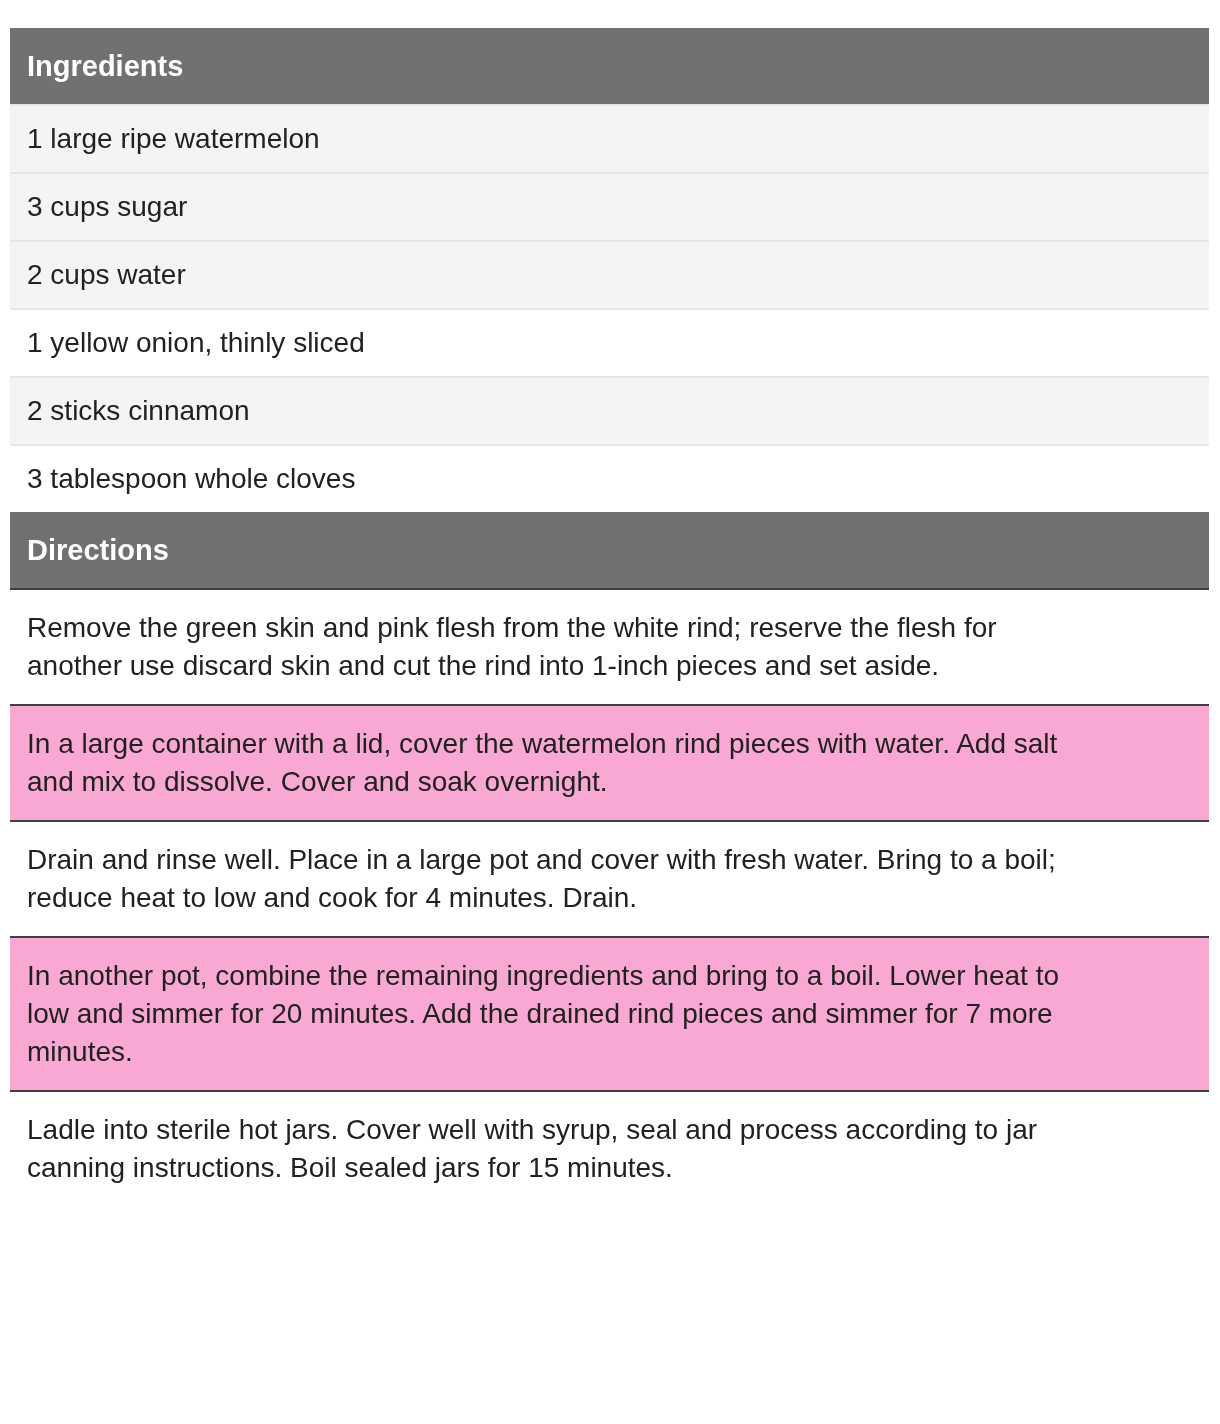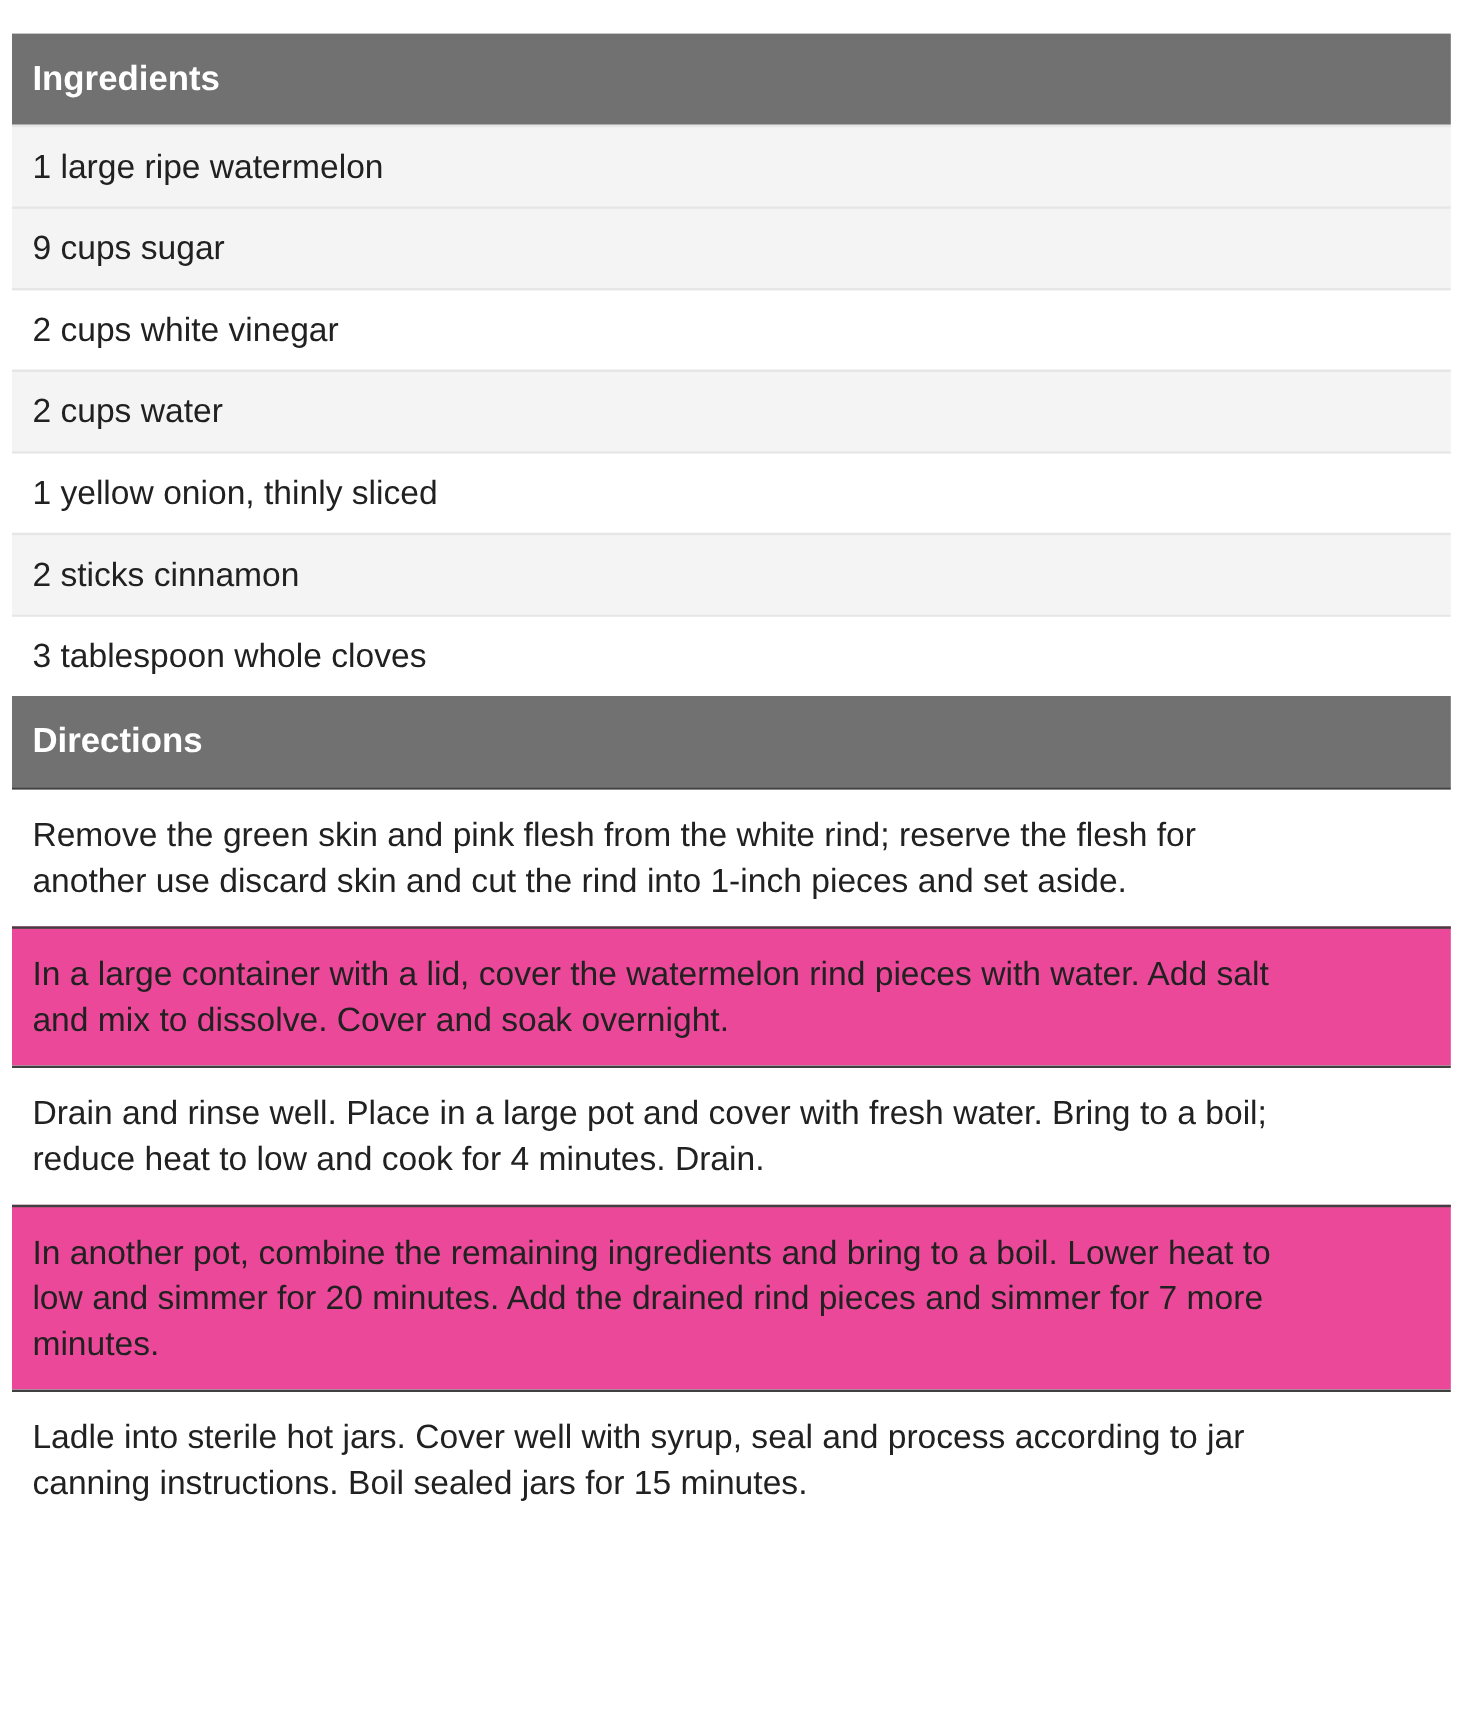--- a/index.html
+++ b/index.html
@@ -38,34 +38,33 @@
   }
   .direction-step {
     font-size: 28px;
     line-height: 38px;
     padding: 19px 17px;
     border-top: 2px solid #404040;
     background: #ffffff;
     white-space: pre-line; 
   }
   .direction-step.alt {
-    background: #ec4899;
+    background: #f9a8d4;
   }
 </style>
 </head>
 <body>
 
 <div class="page">
   <div class="recipe-card">
 
     <div class="section-header">Ingredients</div>
 
     <div class="ingredient-row alt">1 large ripe watermelon</div>
-    <div class="ingredient-row alt">9 cups sugar</div>
-    <div class="ingredient-row">2 cups white vinegar</div>
+    <div class="ingredient-row alt">3 cups sugar</div>
     <div class="ingredient-row alt">2 cups water</div>
     <div class="ingredient-row">1 yellow onion, thinly sliced</div>
     <div class="ingredient-row alt">2 sticks cinnamon</div>
     <div class="ingredient-row">3 tablespoon whole cloves</div>
 
     <div class="section-header">Directions</div>
 
     <div class="direction-step">Remove the green skin and pink flesh from the white rind; reserve the flesh for
 another use discard skin and cut the rind into 1-inch pieces and set aside.</div>
     <div class="direction-step alt">In a large container with a lid, cover the watermelon rind pieces with water. Add salt

